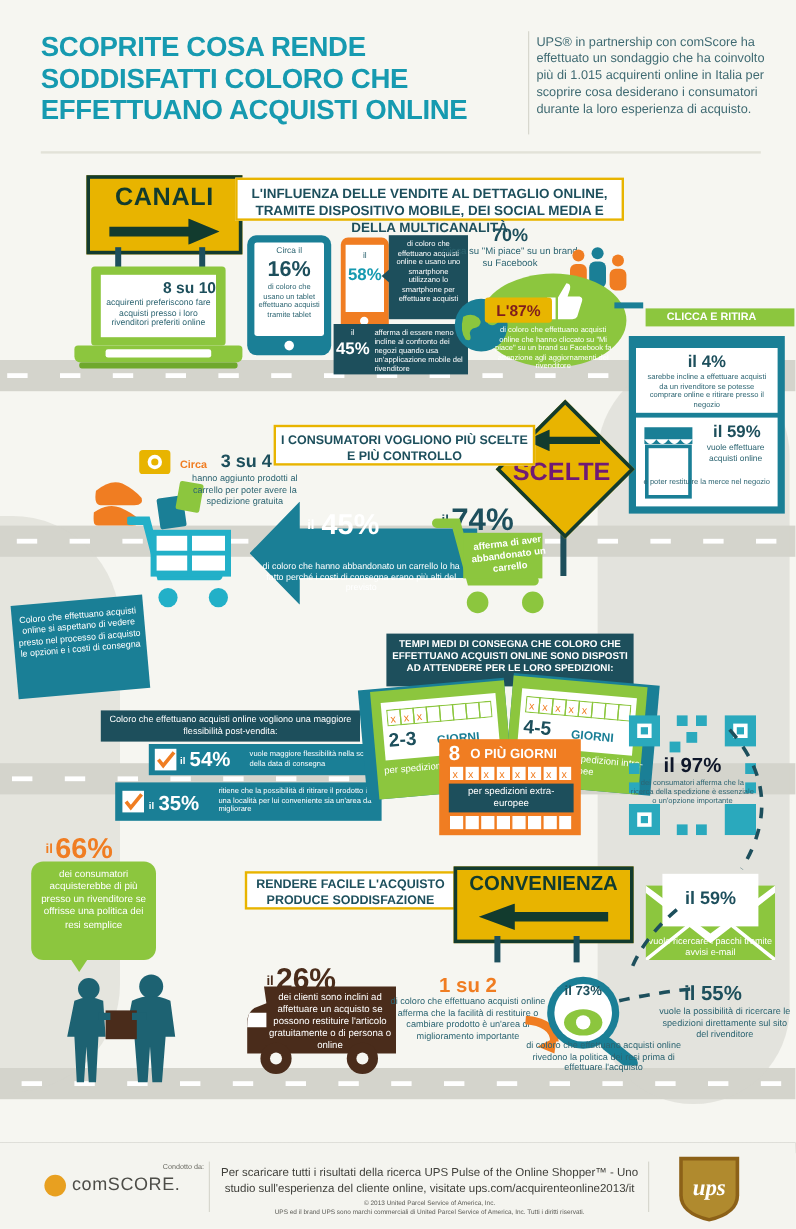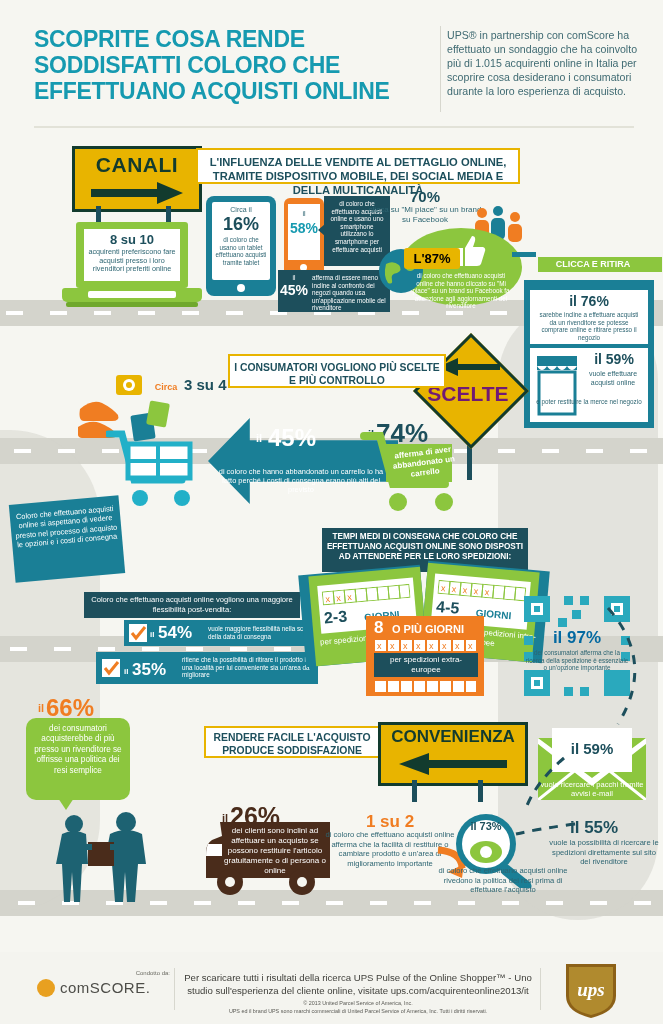--- a/index.html
+++ b/index.html
@@ -159,21 +159,21 @@
   <div class="abs" style="left:166px;top:206px;width:5px;height:20px;background:#1d4f5c;"></div>
 
   <div class="abs banner" style="left:196px;top:148px;width:324px;height:36px;padding-top:5px;font-size:11.2px;line-height:14px;box-sizing:border-box;">L'INFLUENZA DELLE VENDITE AL DETTAGLIO ONLINE, TRAMITE DISPOSITIVO MOBILE, DEI SOCIAL MEDIA E DELLA MULTICANALITÀ</div>
 
   <div class="abs" style="left:62px;top:222px;width:140px;height:86px;">
     <div class="abs green" style="left:14px;top:0;width:112px;height:66px;border-radius:3px;"></div>
     <div class="abs wbox" style="left:22px;top:7px;width:96px;height:52px;"></div>
     <div class="abs green" style="left:0;top:66px;width:140px;height:14px;border-radius:3px 3px 5px 5px;"></div>
     <div class="abs wbox" style="left:26px;top:69px;width:88px;height:7px;border-radius:2px;"></div>
     <div class="abs" style="left:4px;top:80px;width:132px;height:5px;background:#6fa82c;border-radius:2px;"></div>
-    <div class="abs ctr" style="left:22px;top:10px;width:96px;font-size:13px;font-weight:bold;color:#1d4f5c;">8 su 10</div>
+    <div class="abs ctr" style="left:22px;top:10px;width:96px;font-size:13px;font-weight:bold;color:#1d4f5c;text-align:right;">8 su 10</div>
     <div class="abs ctr small" style="left:24px;top:26px;width:92px;color:#2d6572;">acquirenti preferiscono fare acquisti presso i loro rivenditori preferiti online</div>
   </div>
 
   <div class="abs" style="left:206px;top:196px;width:70px;height:100px;">
     <div class="abs teal" style="left:0;top:0;width:70px;height:100px;border-radius:8px;"></div>
     <div class="abs wbox" style="left:6px;top:6px;width:58px;height:78px;border-radius:2px;"></div>
     <div class="abs wbox" style="left:31px;top:88px;width:8px;height:8px;border-radius:50%;"></div>
     <div class="abs ctr xsmall" style="left:6px;top:10px;width:58px;color:#2d6572;font-size:7px;">Circa il</div>
     <div class="abs ctr" style="left:6px;top:18px;width:58px;font-size:18px;font-weight:bold;color:#1d4f5c;">16%</div>
     <div class="abs ctr xsmall" style="left:8px;top:40px;width:54px;color:#2d6572;">di coloro che usano un tablet effettuano acquisti tramite tablet</div>
@@ -219,33 +219,33 @@
       <path d="M28 10 q8 2 10 9 q-4 6 -9 3 q-4 -4 -1 -12z" fill="#8cc63e"></path>
     </svg>
   </div>
   <div class="abs" style="left:452px;top:234px;width:34px;height:34px;">
     <svg width="34" height="34" viewBox="0 0 34 34">
       <path d="M4 14 h7 v18 H4z" fill="#ffffff"></path>
       <path d="M13 14 l7 -12 q4 0 3 5 l-2 6 h10 q3 1 2 4 l-4 13 q-1 2 -4 2 h-12z" fill="#ffffff"></path>
     </svg>
   </div>
   <div class="abs yellow" style="left:404px;top:248px;width:56px;height:21px;border-radius:3px;">
-    <div class="abs ctr" style="left:0;top:3px;width:56px;font-size:13px;font-weight:bold;color:#000000;">L'87%</div>
+    <div class="abs ctr" style="left:0;top:3px;width:56px;font-size:13px;font-weight:bold;color:#7f1d1d;">L'87%</div>
   </div>
   <div class="abs ctr xsmall" style="left:412px;top:272px;width:98px;color:#ffffff;">di coloro che effettuano acquisti online che hanno cliccato su "Mi piace" su un brand su Facebook fa attenzione agli aggiornamenti del rivenditore</div>
 
   <div class="abs teal" style="left:512px;top:252px;width:24px;height:5px;"></div>
   <div class="abs" style="left:556px;top:258px;width:0;height:0;border-left:7px solid transparent;border-right:7px solid transparent;border-top:9px solid #1d4f5c;"></div>
 
   <div class="abs teal" style="left:524px;top:280px;width:130px;height:148px;"></div>
   <div class="abs green" style="left:538px;top:257px;width:124px;height:15px;">
     <div class="abs ctr" style="left:0;top:2px;width:110px;font-size:9px;font-weight:bold;color:#ffffff;">CLICCA E RITIRA</div>
   </div>
   <div class="abs wbox" style="left:530px;top:290px;width:118px;height:54px;">
-    <div class="abs ctr" style="left:0;top:3px;width:118px;font-size:14px;font-weight:bold;color:#1d4f5c;">il 76%</div>
+    <div class="abs ctr" style="left:0;top:3px;width:118px;font-size:14px;font-weight:bold;color:#1d4f5c;">il 4%</div>
     <div class="abs ctr xsmall" style="left:6px;top:21px;width:106px;color:#2d6572;">sarebbe incline a effettuare acquisti da un rivenditore se potesse comprare online e ritirare presso il negozio</div>
   </div>
   <div class="abs wbox" style="left:530px;top:348px;width:118px;height:74px;">
     <div class="abs" style="left:5px;top:6px;width:44px;height:62px;">
       <svg width="44" height="62" viewBox="0 0 44 62">
         <path d="M2 2 h40 v10 h-40z" fill="#1a7f96"></path>
         <path d="M2 12 q5 8 10 0 q5 8 10 0 q5 8 10 0 q5 8 10 0 v4 h-40z" fill="#1a7f96"></path>
         <rect x="4" y="18" width="36" height="42" fill="#ffffff" stroke="#1a7f96" stroke-width="3"></rect>
       </svg>
     </div>
@@ -283,22 +283,23 @@
   <div class="abs" style="left:106px;top:430px;width:96px;height:78px;">
     <svg width="96" height="78" viewBox="0 0 96 78">
       <path d="M2 4 h14 l12 46 h48" stroke="#22b0c8" stroke-width="7" fill="none" stroke-linecap="round"></path>
       <rect x="22" y="14" width="62" height="34" fill="#ffffff" stroke="#22b0c8" stroke-width="5"></rect>
       <line x1="52" y1="14" x2="52" y2="48" stroke="#22b0c8" stroke-width="4"></line>
       <line x1="22" y1="31" x2="84" y2="31" stroke="#22b0c8" stroke-width="4"></line>
       <circle cx="34" cy="68" r="8" fill="#22b0c8"></circle>
         <circle cx="76" cy="68" r="8" fill="#22b0c8"></circle>
     </svg>
   </div>
-  <div class="abs" style="left:150px;top:382px;width:32px;font-size:9px;font-weight:bold;color:#f07d22;text-align:center;">Circa</div>
+  <div class="abs" style="left:150px;top:382px;width:32px;font-size:9px;font-weight:bold;color:#f07d22;text-align:left;">Circa</div>
   <div class="abs" style="left:184px;top:376px;width:60px;font-size:15px;font-weight:bold;color:#1d4f5c;">3 su 4</div>
+  <div class="abs ctr" style="left:152px;top:394px;width:104px;font-size:7.6px;line-height:9.6px;color:#2d6572;">hanno aggiunto prodotti al carrello per poter avere la spedizione gratuita</div>
 
   <div class="abs teal arrow-left" style="left:208px;top:418px;width:190px;height:86px;"></div>
   <div class="abs" style="left:256px;top:432px;width:14px;font-size:11px;font-weight:bold;color:#ffffff;">il</div>
   <div class="abs" style="left:268px;top:424px;width:80px;font-size:24px;font-weight:bold;color:#ffffff;">45%</div>
   <div class="abs ctr xsmall" style="left:212px;top:452px;width:178px;color:#ffffff;font-size:7.4px;line-height:9px;margin-top:15px;">di coloro che hanno abbandonato un carrello lo ha fatto perché i costi di consegna erano più alti del previsto</div>
 
   <div class="abs" style="left:368px;top:428px;width:12px;font-size:11px;font-weight:bold;color:#1d4f5c;">il</div>
   <div class="abs" style="left:376px;top:418px;width:80px;font-size:26px;font-weight:bold;color:#1d4f5c;">74%</div>
   <div class="abs" style="left:360px;top:430px;width:108px;height:82px;">
     <svg width="108" height="82" viewBox="0 0 108 82">
@@ -465,21 +466,21 @@
           <rect x="87" y="7" width="12" height="12"></rect>
         <rect x="7" y="81" width="12" height="12"></rect>
       </g>
       <g fill="#2aa9bd">
         <rect x="10" y="10" width="6" height="6"></rect>
           <rect x="90" y="10" width="6" height="6"></rect>
         <rect x="10" y="84" width="6" height="6"></rect>
       </g>
     </svg>
   </div>
-  <div class="abs ctr" style="left:524px;top:628px;width:106px;font-size:17px;font-weight:bold;color:#0369a1;">il 97%</div>
+  <div class="abs ctr" style="left:524px;top:628px;width:106px;font-size:17px;font-weight:bold;color:#0f172a;">il 97%</div>
   <div class="abs ctr xsmall" style="left:524px;top:649px;width:106px;color:#2d6572;">dei consumatori afferma che la ricerca della spedizione è essenziale o un'opzione importante</div>
 
   <svg class="abs" style="left:600px;top:600px;" width="60" height="130" viewBox="0 0 60 130">
     <path d="M8 8 Q56 62 18 124" stroke="#1d4f5c" stroke-width="3" fill="none" stroke-dasharray="9 9"></path>
   </svg>
 
   <div class="abs" style="left:38px;top:702px;width:12px;font-size:11px;font-weight:bold;color:#f07d22;">il</div>
   <div class="abs" style="left:46px;top:694px;width:80px;font-size:24px;font-weight:bold;color:#f07d22;">66%</div>
   <div class="abs green" style="left:26px;top:718px;width:104px;height:82px;border-radius:10px;">
     <div class="abs ctr" style="left:5px;top:6px;width:94px;font-size:8.2px;line-height:10.4px;color:#ffffff;">dei consumatori acquisterebbe di più presso un rivenditore se offrisse una politica dei resi semplice</div>

